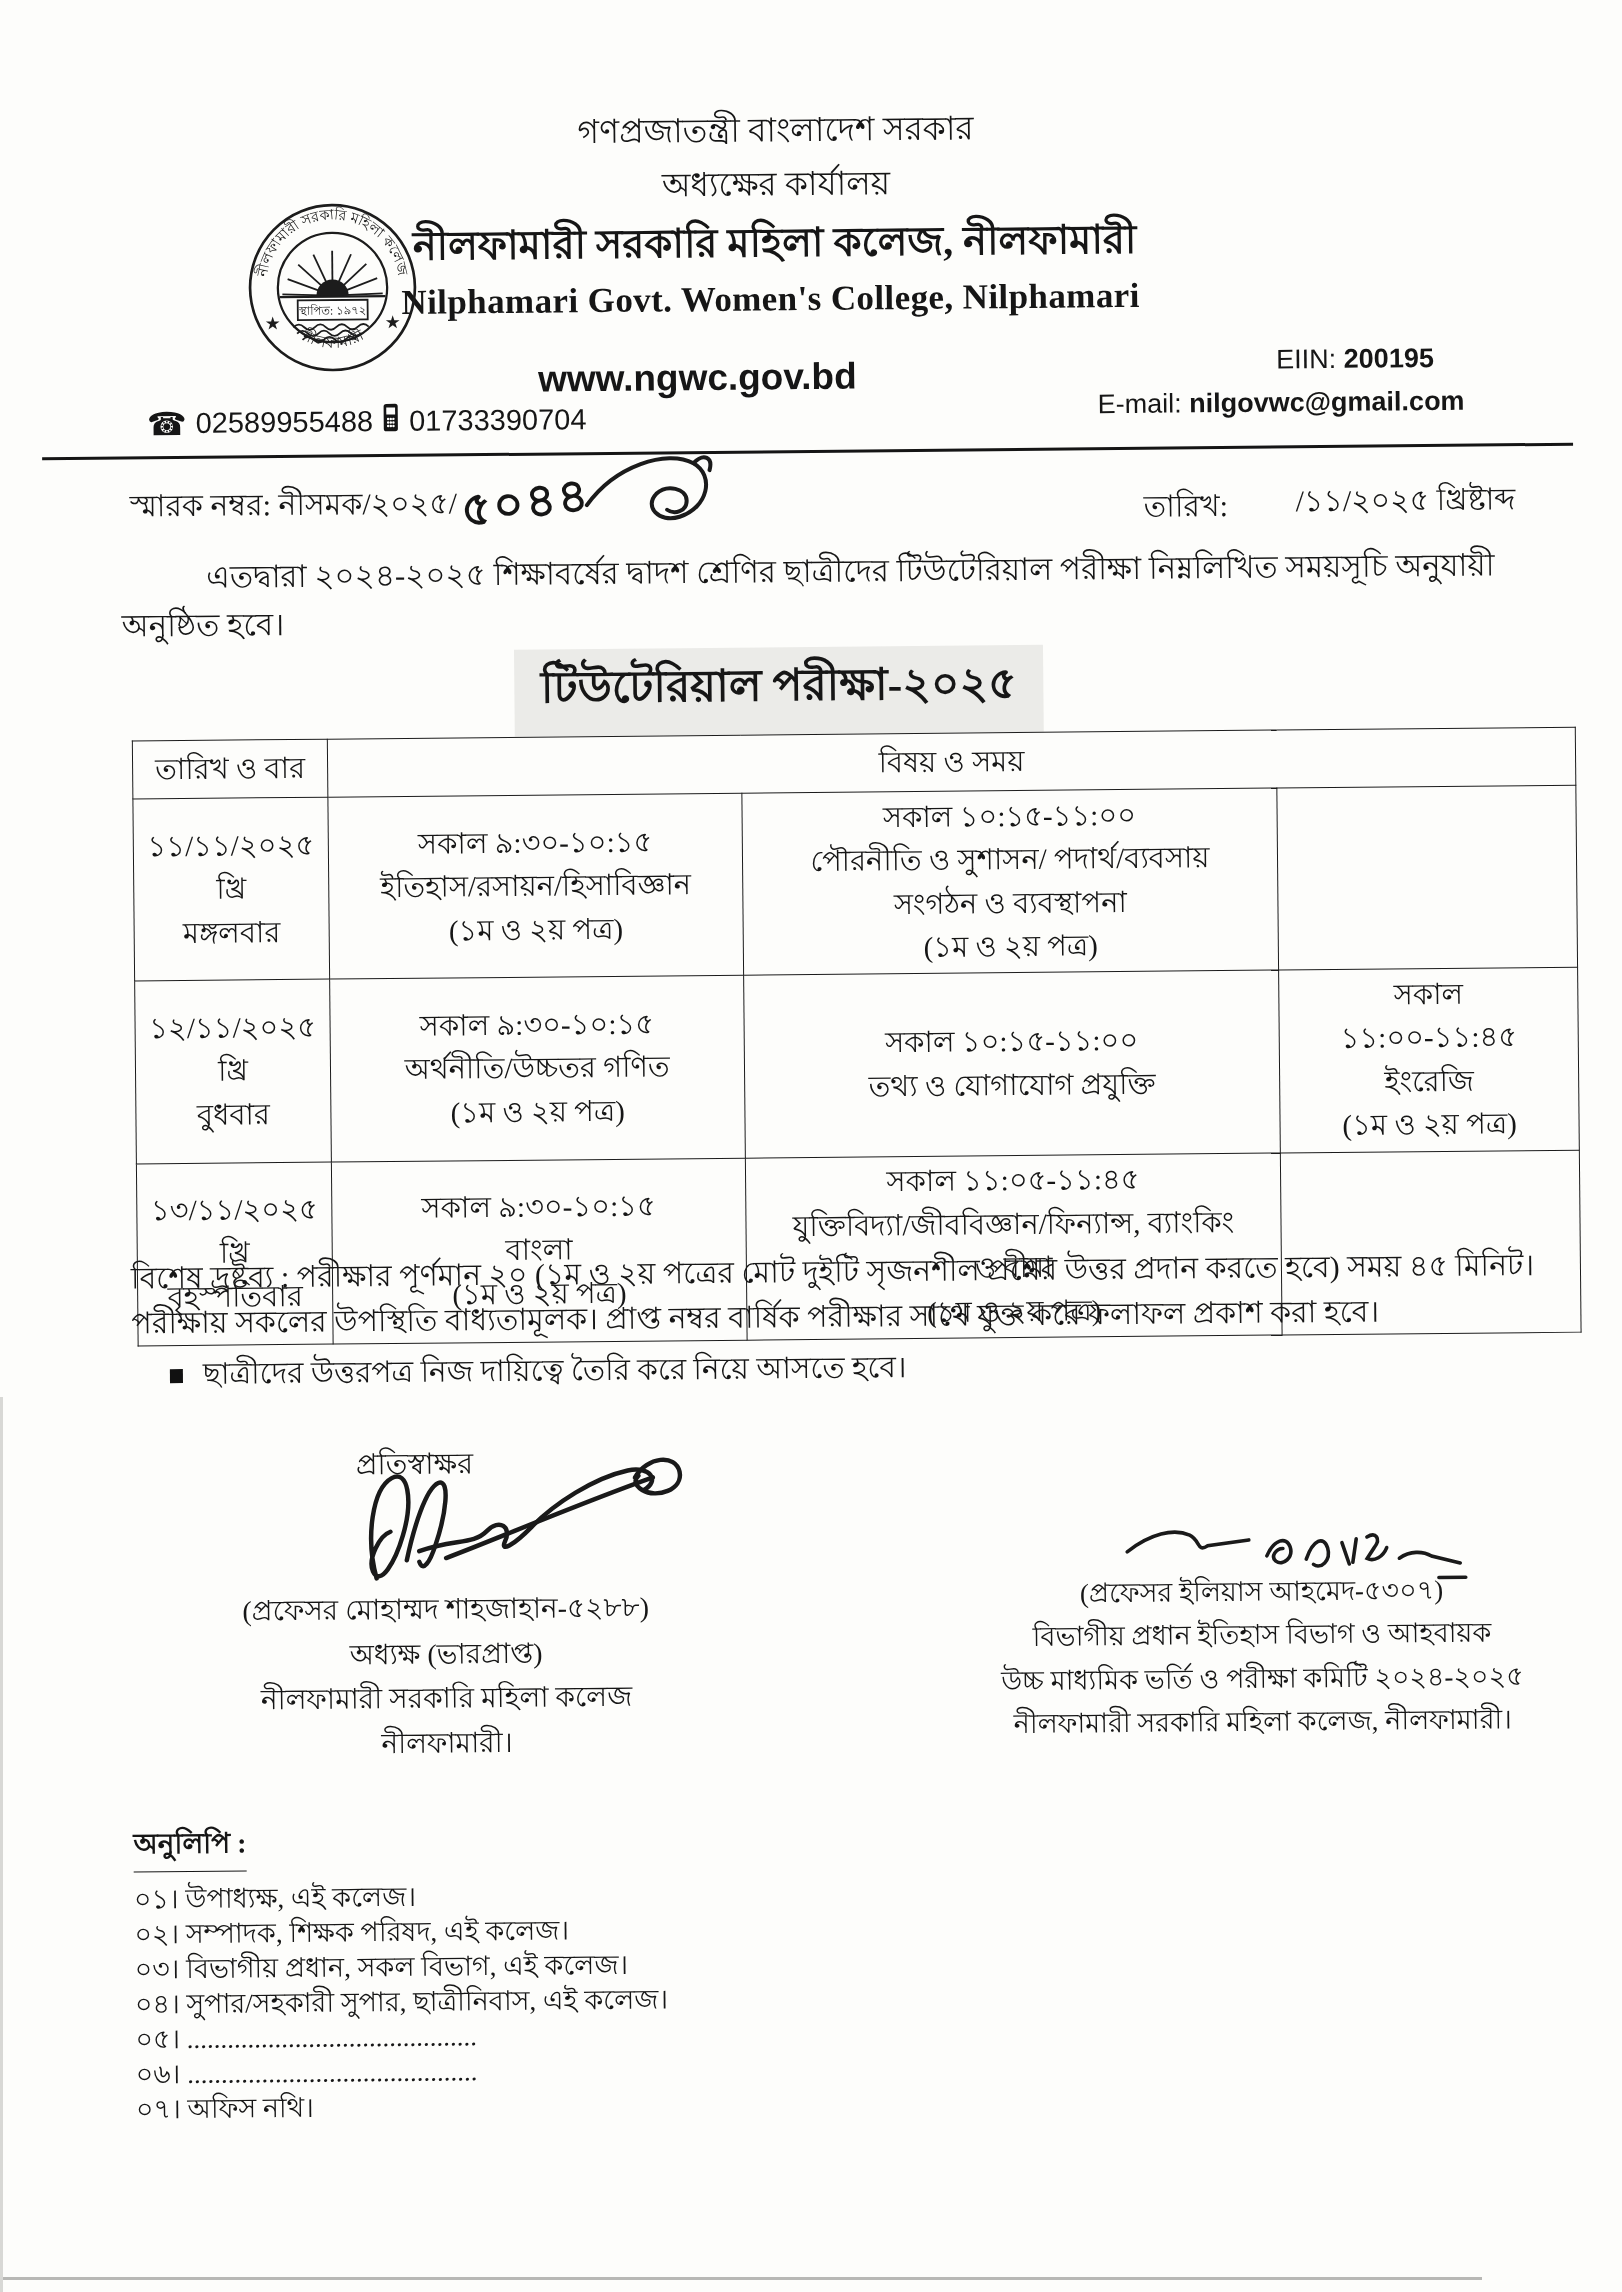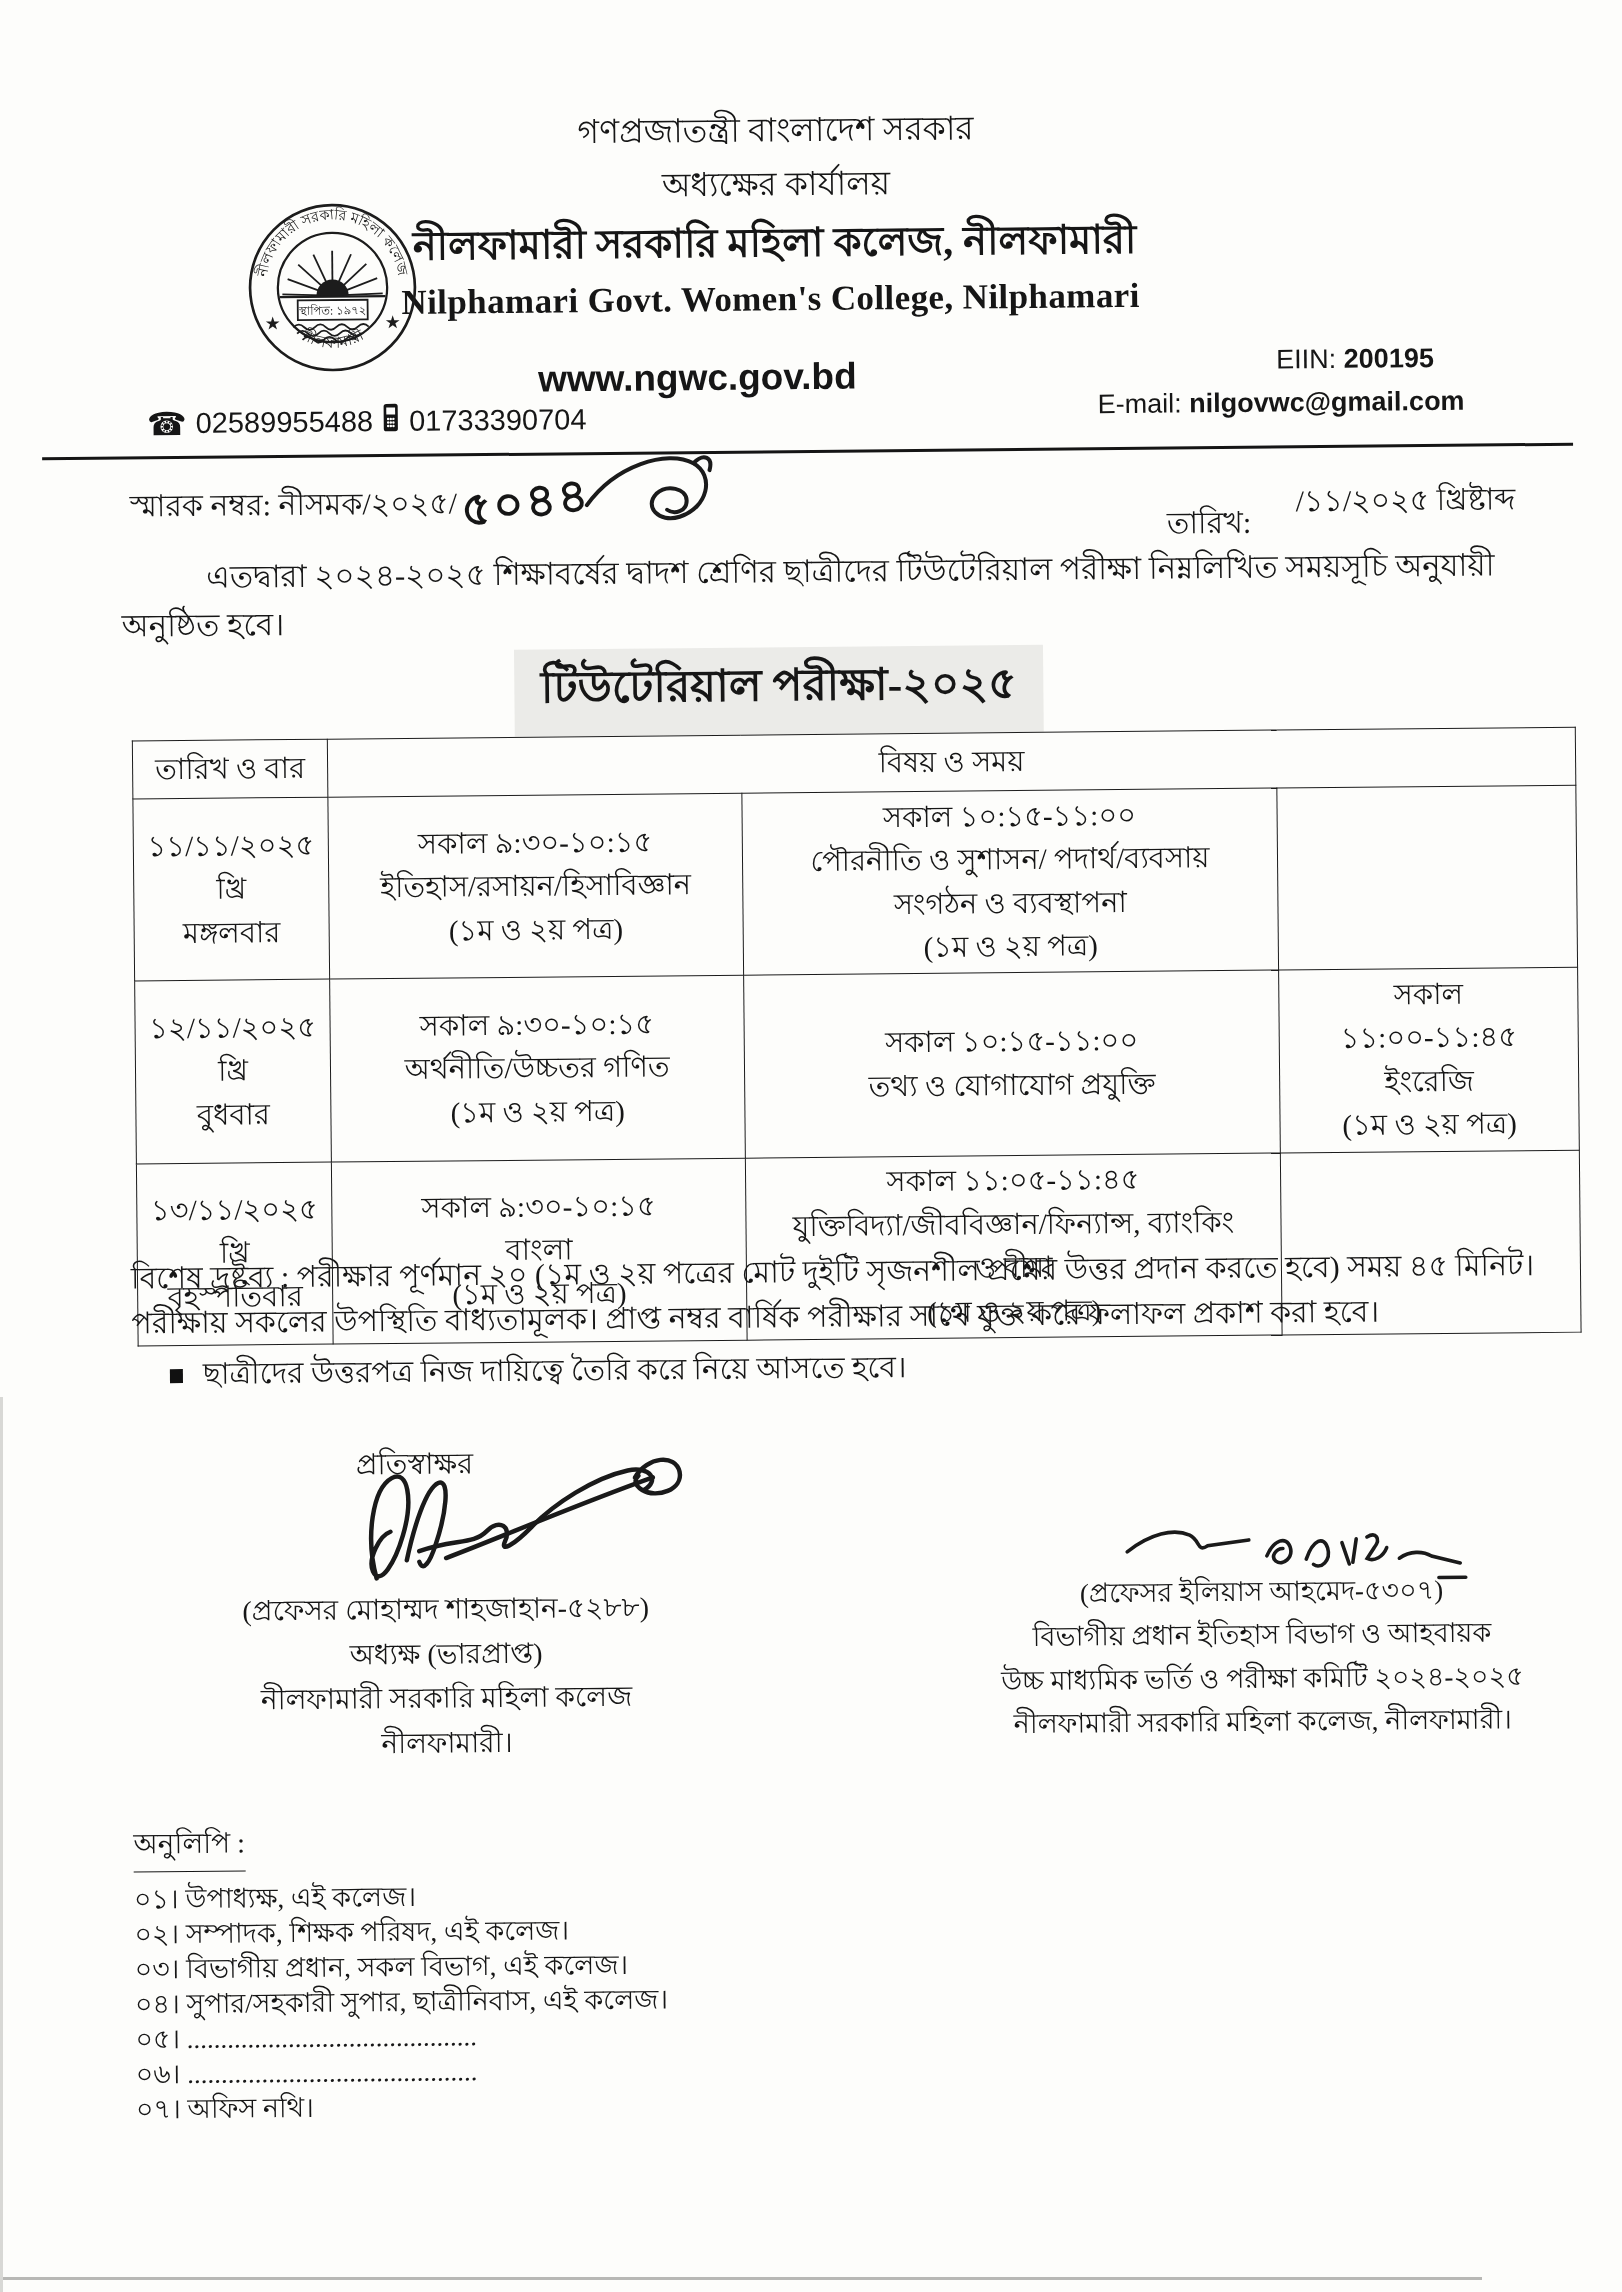--- a/index.html
+++ b/index.html
@@ -22,21 +22,21 @@
   .email{top:392px;left:1103px;font-size:27px;font-family:"Liberation Sans","DejaVu Sans",sans-serif;}
   .bold{font-weight:bold;}
   .phones{top:399px;left:152px;font-size:29px;font-family:"Liberation Sans","DejaVu Sans",sans-serif;display:flex;align-items:center;gap:9px;}
   .phone-glyph{font-size:32px;line-height:1;}
   .logo-wrap{top:197px;left:253px;width:172px;height:172px;}
   .divider{top:450px;left:47px;width:1531px;height:2.7px;background:#151515;}
   
   .memo-line{top:476px;left:134px;display:flex;align-items:flex-start;font-size:30px;}
   .memo-hand{font-size:47px;font-weight:bold;transform:rotate(-7deg) translateY(-12.5px);display:inline-block;margin-left:5.4px;letter-spacing:1.8px;}
   .memo-flourish{margin-left:-12.5px;margin-top:-30px;}
-  .date-label{top:503px;left:1148px;font-size:30px;margin-left:23px;}
+  .date-label{top:486px;left:1148px;font-size:30px;}
   .date-value{top:482px;left:1300px;font-size:30px;}
   
   .intro{top:548px;left:125px;width:1399px;font-size:31px;line-height:1.55;text-indent:85px;}
   .title-row{top:647px;left:0;width:1563px;}
   .title-badge{display:inline-block;background:#ebebe8;padding:5.4px 27px 9px;font-size:44px;font-weight:bold;}
   
   table.sched{position:absolute;top:734px;left:134px;width:1444px;border-collapse:collapse;font-size:29px;line-height:1.5;}
   table.sched th,table.sched td{border:1.8px solid #1c1c1c;text-align:center;vertical-align:middle;white-space:pre-line;padding:3.6px 7.2px;font-weight:normal;}
   table.sched th{font-size:29px;height:50px;}
   .r1{height:146px;} .r2{height:170px;} .r3{height:139px;}
@@ -47,21 +47,21 @@
   
   .countersign{top:1437px;left:351px;font-size:29px;}
   .sig-left{top:1449px;left:315px;}
   .sig-right{top:1517px;left:1109px;}
   .sig-block{line-height:1.34;}
   .sig-block div{margin:0 0 7.2px 0;}
   .left-block{top:1587px;left:150px;width:579px;font-size:28px;}
   .right-block{top:1578px;left:942px;width:627px;font-size:27px;}
   
   .dist{top:1816px;left:125px;font-size:27px;}
-  .dist-label{display:inline-block;border-bottom:1.8px solid #161616;padding-bottom:1.8px;margin-bottom:10.7px;font-size:28px;}
+  .dist-label{display:inline-block;border-bottom:1.8px solid #161616;padding-bottom:1.8px;margin-bottom:10.7px;font-size:28px;font-weight:bold;}
   .dist-item{line-height:35px;}
   
   .scan-bottom{position:absolute;top:2277px;left:0;width:1482px;height:2.7px;background:#b8b8b5;}
   .scan-left{position:absolute;top:1397px;left:0;width:2.7px;height:896px;background:#d8d8d5;}
 </style>
 </head>
 <body>
 
 <div class="sheet">
 

